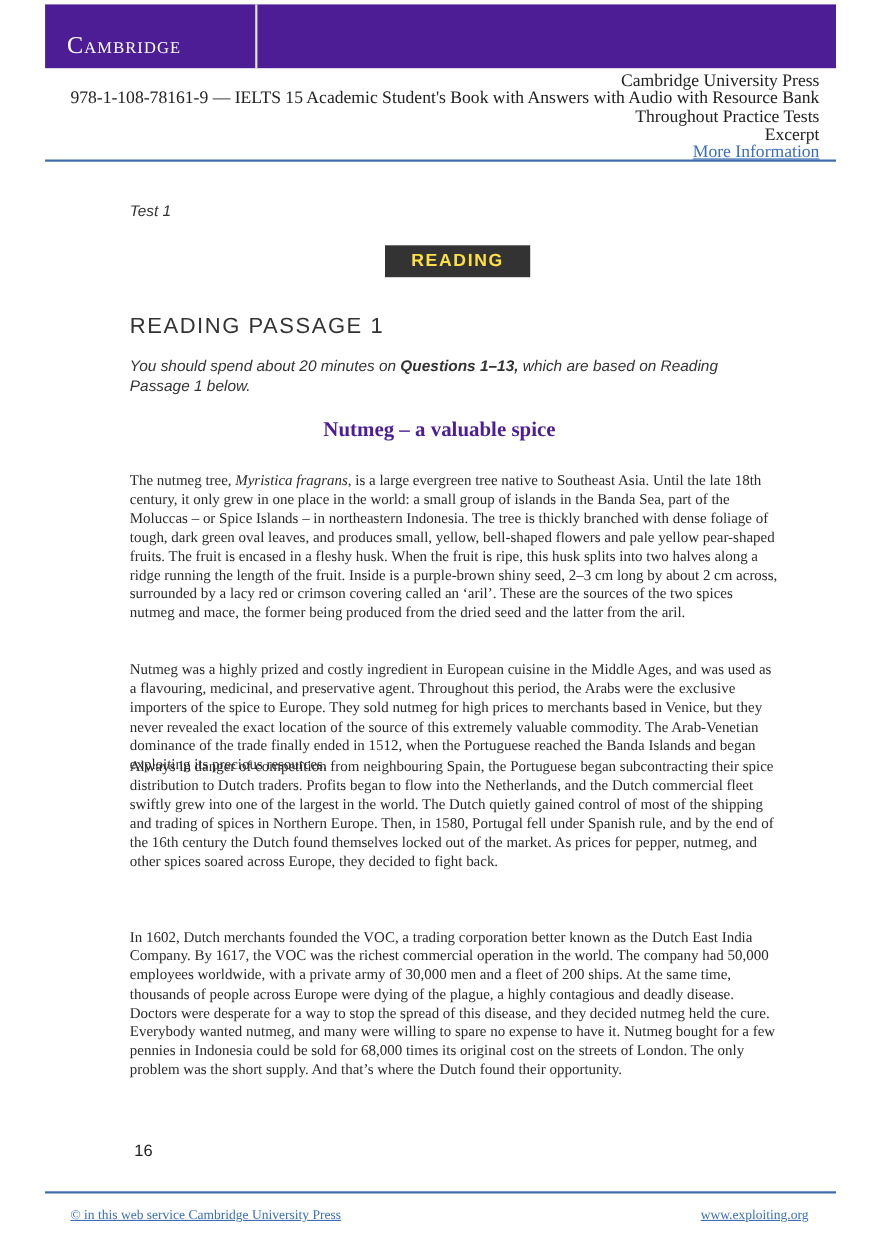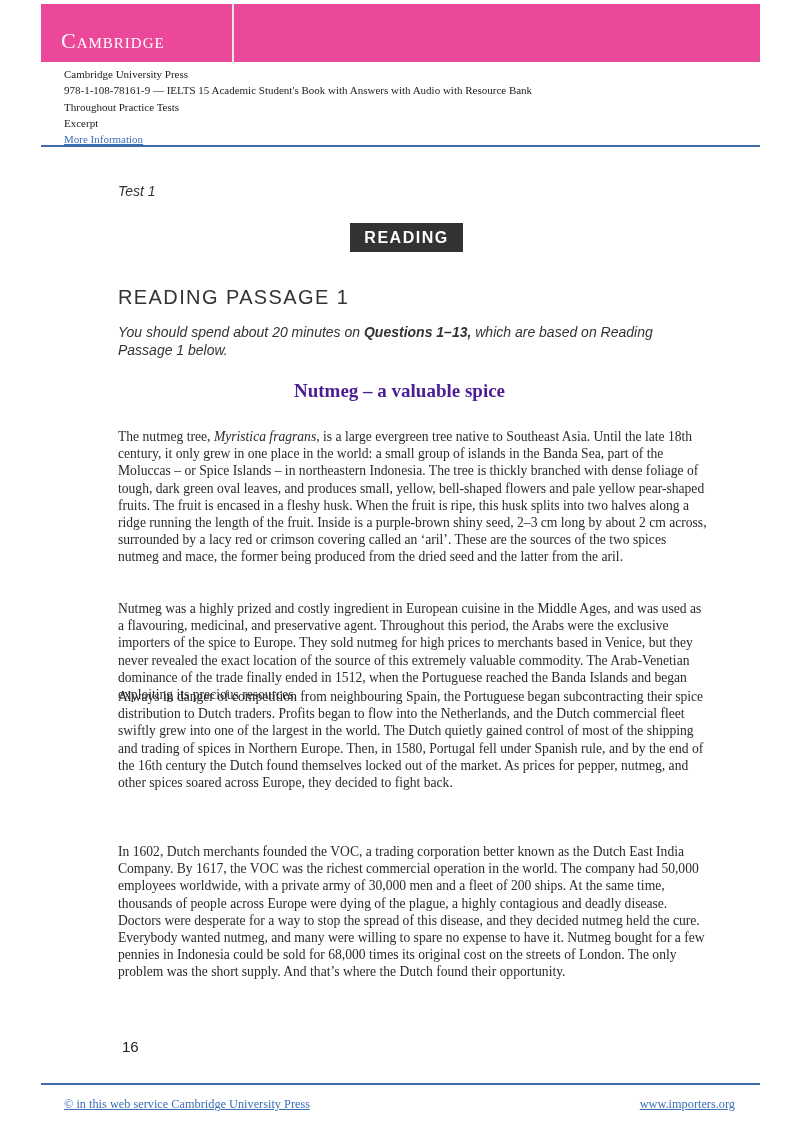--- a/index.html
+++ b/index.html
@@ -1,36 +1,36 @@
 <!DOCTYPE html>
 <html><head>
   <meta charset="utf-8">
   <style>
     html, body { margin: 0; padding: 0; background: #ffffff; }
     body { width: 799px; height: 1131px; position: relative; overflow: hidden;
            font-family: "Liberation Serif", serif; color: #222; }
 
     .banner { position: absolute; left: 41px; top: 4px; width: 719px; height: 58px;
-              background: #ec4899; }
+              background: #4c1d95; }
     .banner-left { position: absolute; left: 0; top: 0; width: 190px; height: 58px; }
     .banner-divider { position: absolute; left: 191px; top: 0; width: 2px; height: 58px; background: #e4e4e4; }
     .logo { position: absolute; left: 20px; top: 24px; font-family: "Liberation Serif", serif;
             font-size: 22px; letter-spacing: 1px; color: #ffffff; font-variant: small-caps; }
 
-    .meta { position: absolute; left: 64px; top: 66px; font-size: 11px; line-height: 16.3px; color: #222; }
+    .meta { position: absolute; left: 64px; top: 66px; font-size: 16px; line-height: 16.3px; color: #222; text-align: right; }
     .meta div { white-space: nowrap; }
     .meta a { color: #3b6fb6; text-decoration: underline; }
 
     .rule { position: absolute; left: 41px; width: 719px; height: 2px; background: #3d6aa8; }
 
     .test-label { position: absolute; left: 118px; top: 183px; font-family: "Liberation Sans", sans-serif;
                   font-style: italic; font-size: 14px; color: #333; }
 
-    .reading-badge { position: absolute; left: 350px; top: 223px; width: 113px; height: 29px;
-                     background: #333333; color: #ffffff; font-family: "Liberation Sans", sans-serif;
+    .reading-badge { position: absolute; left: 350px; top: 223px; width: 132px; height: 29px;
+                     background: #333333; color: #fde047; font-family: "Liberation Sans", sans-serif;
                      font-weight: bold; font-size: 16px; letter-spacing: 1.5px;
                      display: flex; align-items: center; justify-content: center; }
 
     .passage-heading { position: absolute; left: 118px; top: 286px; font-family: "Liberation Sans", sans-serif;
                        font-weight: normal; font-size: 20px; letter-spacing: 1.4px; color: #333; }
 
     .instructions { position: absolute; left: 118px; top: 324px; width: 590px; font-family: "Liberation Sans", sans-serif;
                     font-style: italic; font-size: 14px; line-height: 17.5px; color: #333; }
     .instructions b { font-weight: bold; }
 
@@ -86,13 +86,13 @@
 
 <div class="passage p3">Always in danger of competition from neighbouring Spain, the Portuguese began subcontracting their spice distribution to Dutch traders. Profits began to flow into the Netherlands, and the Dutch commercial fleet swiftly grew into one of the largest in the world. The Dutch quietly gained control of most of the shipping and trading of spices in Northern Europe. Then, in 1580, Portugal fell under Spanish rule, and by the end of the 16th century the Dutch found themselves locked out of the market. As prices for pepper, nutmeg, and other spices soared across Europe, they decided to fight back.</div>
 
 <div class="passage p4">In 1602, Dutch merchants founded the VOC, a trading corporation better known as the Dutch East India Company. By 1617, the VOC was the richest commercial operation in the world. The company had 50,000 employees worldwide, with a private army of 30,000 men and a fleet of 200 ships. At the same time, thousands of people across Europe were dying of the plague, a highly contagious and deadly disease. Doctors were desperate for a way to stop the spread of this disease, and they decided nutmeg held the cure. Everybody wanted nutmeg, and many were willing to spare no expense to have it. Nutmeg bought for a few pennies in Indonesia could be sold for 68,000 times its original cost on the streets of London. The only problem was the short supply. And that’s where the Dutch found their opportunity.</div>
 
 <div class="page-number">16</div>
 
 <div class="rule" style="top:1083px;"></div>
 
 <a class="footer-left">© in this web service Cambridge University Press</a>
-<a class="footer-right">www.importers.org</a>
+<a class="footer-right">www.exploiting.org</a>
 
 </body></html>

